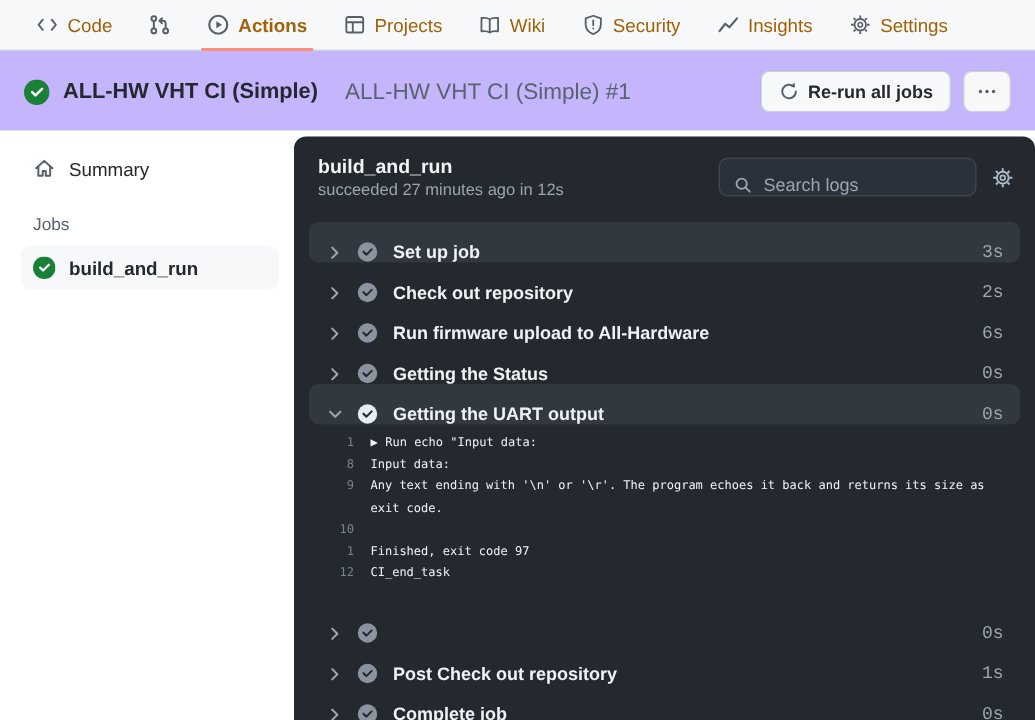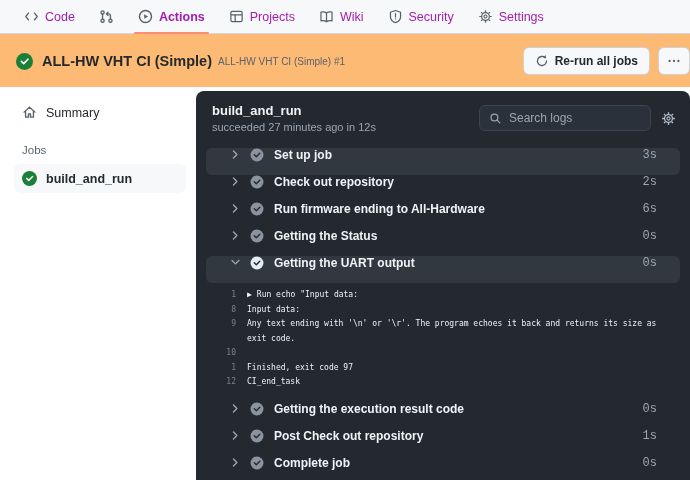--- a/index.html
+++ b/index.html
@@ -3,31 +3,31 @@
 <meta charset="utf-8">
 <style>
   * { margin:0; padding:0; box-sizing:border-box; }
   html,body { width:690px; height:480px; overflow:hidden; background:#fff;
     font-family:"Liberation Sans", sans-serif; -webkit-font-smoothing:antialiased; }
 
   
   .repo-nav { height:34px; background:#f6f8fa; border-bottom:1px solid #d0d7de;
     display:flex; align-items:stretch; padding:0 16px; gap:8px; }
   .nav-item { display:flex; align-items:center; gap:6px; padding:0 8px; font-size:12.5px;
-    color:#a21caf; cursor:pointer; position:relative; }
+    color:#a16207; cursor:pointer; position:relative; }
   .nav-item svg { width:15px; height:15px; color:#57606a; }
   .nav-item.active { font-weight:bold; }
   .nav-item.active::after { content:""; position:absolute; left:4px; right:4px; bottom:-1px;
     height:2px; background:#fd8c73; border-radius:2px; }
 
   
-  .run-header { display:flex; align-items:center; padding:13px 0 12px 16px; background:#fdba74; }
+  .run-header { display:flex; align-items:center; padding:13px 16px 12px 16px; background:#c4b5fd; }
   .run-header .check { width:17px; height:17px; flex:none; margin-right:9px; }
   .run-title { font-size:14.5px; font-weight:bold; color:#24292f; white-space:nowrap; }
-  .run-subtitle { font-size:10px; color:#59636e; margin-left:6px; white-space:nowrap; }
+  .run-subtitle { font-size:15px; color:#59636e; margin-left:18px; white-space:nowrap; }
   .run-actions { margin-left:auto; display:flex; gap:8px;justify-content:space-between; }
   .btn { display:flex; align-items:center; gap:6px; background:#f6f8fa; color:#24292f;
     border:1px solid rgba(31,35,40,0.18); border-radius:6px; font-size:12px; font-weight:bold;
     padding:4px 11px; height:28px; cursor:pointer; font-family:inherit; }
   .btn svg { width:14px; height:14px; color:#57606a; }
   .btn.kebab { padding:4px 8px; }
 
   
   .content { display:flex; align-items:flex-start; height:413px; }
   .sidebar { width:196px; flex:none; padding:12px 10px 0 14px; }
@@ -38,32 +38,32 @@
   .side-job { display:flex; align-items:center; gap:9px; padding:7px 8px; font-size:12.5px;
     font-weight:bold; color:#24292f; background:#f6f8fa; border-radius:6px; cursor:pointer; }
   .side-job svg { width:15px; height:15px; flex:none; }
 
   
   .panel { flex:1; background:#24292f; border-radius:8px 8px 0 0; height:100%;
     margin-top:4px; color:#f0f3f6; display:flex; flex-direction:column; overflow:hidden; }
   .panel-header { display:flex; align-items:center; padding:12px 14px 10px 16px; flex:none; }
   .panel-title { font-size:13px; font-weight:bold; color:#f0f3f6; }
   .panel-subtitle { font-size:11px; color:#9ba6b0; margin-top:3px; }
-  .search-box { margin-left:auto; display:flex; align-items:center; gap:7px; width:172px; height:26px;
+  .search-box { margin-left:auto; display:flex; align-items:flex-end; gap:7px; width:172px; height:26px;
     background:#2b313a; border:1px solid #3d444d; border-radius:6px; padding:0 9px; }
   .search-box svg { width:13px; height:13px; color:#9ba6b0; flex:none; }
   .search-box input { background:transparent; border:none; outline:none; color:#adbac7;
     font-size:12px; width:100%; font-family:inherit; }
   .search-box input::placeholder { color:#9ba6b0; }
   .panel-gear { margin-left:10px; background:none; border:none; cursor:pointer; color:#adbac7;
     display:flex; align-items:center; }
   .panel-gear svg { width:15px; height:15px; }
 
   .steps { padding:5px 10px 0 10px; overflow:hidden; }
-  .step-row { display:flex; align-items:flex-start; height:27px; padding:0 23px; border-radius:6px;
+  .step-row { display:flex; align-items:flex-end; height:27px; padding:0 11px; border-radius:6px;
     cursor:pointer; }
   .step-row.hl { background:#32383f; }
   .step-row .chev { width:13px; height:13px; color:#9ba6b0; flex:none; margin-right:8px; }
   .step-row .st-check { width:14px; height:14px; flex:none; margin-right:10px; }
   .step-name { font-size:12px; font-weight:bold; color:#f0f3f6; white-space:nowrap; }
   .step-dur { margin-left:auto; font-size:12px; color:#9ba6b0;
     font-family:"Liberation Mono", monospace; }
 
   .log-block { padding:5px 8px 12px 4px; font-family:"DejaVu Sans Mono", monospace;
     font-size:8px; line-height:14.5px; color:#f0f3f6; }
@@ -115,20 +115,26 @@
       </svg>
       <span>Wiki</span>
     </div>
     <div class="nav-item">
       <svg viewBox="0 0 16 16">
         <path d="M8 1.6 13.4 3.5v4.4c0 3.4-2.4 5.7-5.4 6.7-3-1-5.4-3.3-5.4-6.7V3.5z" fill="none" stroke="currentColor" stroke-width="1.3" stroke-linejoin="round"></path>
         <path d="M8 5v3.4" stroke="currentColor" stroke-width="1.3" stroke-linecap="round"></path>
         <circle cx="8" cy="10.6" r=".7" fill="currentColor"></circle>
       </svg>
       <span>Security</span>
+    </div>
+    <div class="nav-item">
+      <svg viewBox="0 0 16 16">
+        <path d="M1.8 12.6 5.9 7.3l2.9 2.5 5.4-6.3" fill="none" stroke="currentColor" stroke-width="1.5" stroke-linecap="round" stroke-linejoin="round"></path>
+      </svg>
+      <span>Insights</span>
     </div>
     <div class="nav-item">
       <svg viewBox="0 0 16 16">
         <g stroke="currentColor" stroke-width="1.3" fill="none">
           <circle cx="8" cy="8" r="4.1"></circle>
           <path d="M8 1.4v1.9M8 12.7v1.9M1.4 8h1.9M12.7 8h1.9M3.3 3.3l1.3 1.3M11.4 11.4l1.3 1.3M12.7 3.3l-1.3 1.3M4.6 11.4 3.3 12.7"></path>
         </g>
         <circle cx="8" cy="8" r="1.6" fill="#f6f8fa" stroke="currentColor" stroke-width="1.1"></circle>
       </svg>
       <span>Settings</span>
@@ -225,21 +231,21 @@
           <span class="step-dur">2s</span>
         </div>
         <div class="step-row">
           <svg viewBox="0 0 16 16" class="chev">
             <path d="m5.5 3.8 4.2 4.2-4.2 4.2" fill="none" stroke="currentColor" stroke-width="1.7" stroke-linecap="round" stroke-linejoin="round"></path>
           </svg>
           <svg viewBox="0 0 16 16" class="st-check">
             <circle cx="8" cy="8" r="7.4" fill="#8b949e"></circle>
             <path d="M11.2 6 7.2 10 4.9 7.8" fill="none" stroke="#24292f" stroke-width="1.6" stroke-linecap="round" stroke-linejoin="round"></path>
           </svg>
-          <span class="step-name">Run firmware ending to All-Hardware</span>
+          <span class="step-name">Run firmware upload to All-Hardware</span>
           <span class="step-dur">6s</span>
         </div>
         <div class="step-row">
           <svg viewBox="0 0 16 16" class="chev">
             <path d="m5.5 3.8 4.2 4.2-4.2 4.2" fill="none" stroke="currentColor" stroke-width="1.7" stroke-linecap="round" stroke-linejoin="round"></path>
           </svg>
           <svg viewBox="0 0 16 16" class="st-check">
             <circle cx="8" cy="8" r="7.4" fill="#8b949e"></circle>
             <path d="M11.2 6 7.2 10 4.9 7.8" fill="none" stroke="#24292f" stroke-width="1.6" stroke-linecap="round" stroke-linejoin="round"></path>
           </svg>
@@ -284,21 +290,20 @@
           </div>
         </div>
         <div class="step-row">
           <svg viewBox="0 0 16 16" class="chev">
             <path d="m5.5 3.8 4.2 4.2-4.2 4.2" fill="none" stroke="currentColor" stroke-width="1.7" stroke-linecap="round" stroke-linejoin="round"></path>
           </svg>
           <svg viewBox="0 0 16 16" class="st-check">
             <circle cx="8" cy="8" r="7.4" fill="#8b949e"></circle>
             <path d="M11.2 6 7.2 10 4.9 7.8" fill="none" stroke="#24292f" stroke-width="1.6" stroke-linecap="round" stroke-linejoin="round"></path>
           </svg>
-          <span class="step-name">Getting the execution result code</span>
           <span class="step-dur">0s</span>
         </div>
         <div class="step-row">
           <svg viewBox="0 0 16 16" class="chev">
             <path d="m5.5 3.8 4.2 4.2-4.2 4.2" fill="none" stroke="currentColor" stroke-width="1.7" stroke-linecap="round" stroke-linejoin="round"></path>
           </svg>
           <svg viewBox="0 0 16 16" class="st-check">
             <circle cx="8" cy="8" r="7.4" fill="#8b949e"></circle>
             <path d="M11.2 6 7.2 10 4.9 7.8" fill="none" stroke="#24292f" stroke-width="1.6" stroke-linecap="round" stroke-linejoin="round"></path>
           </svg>

